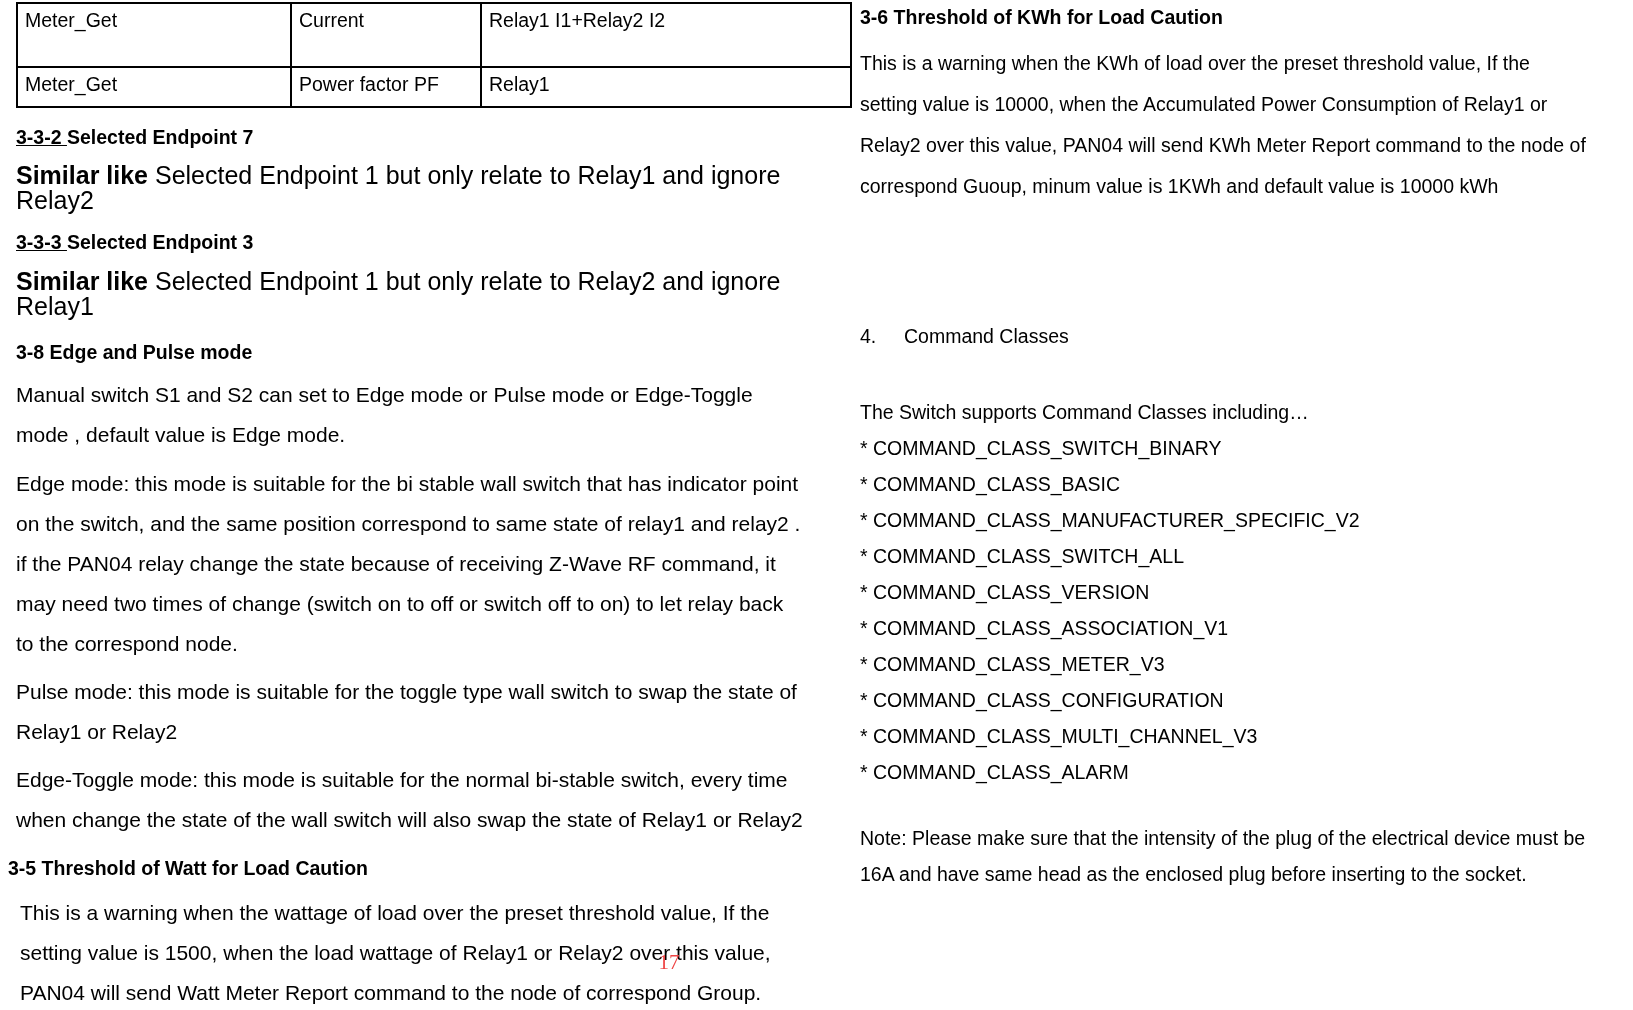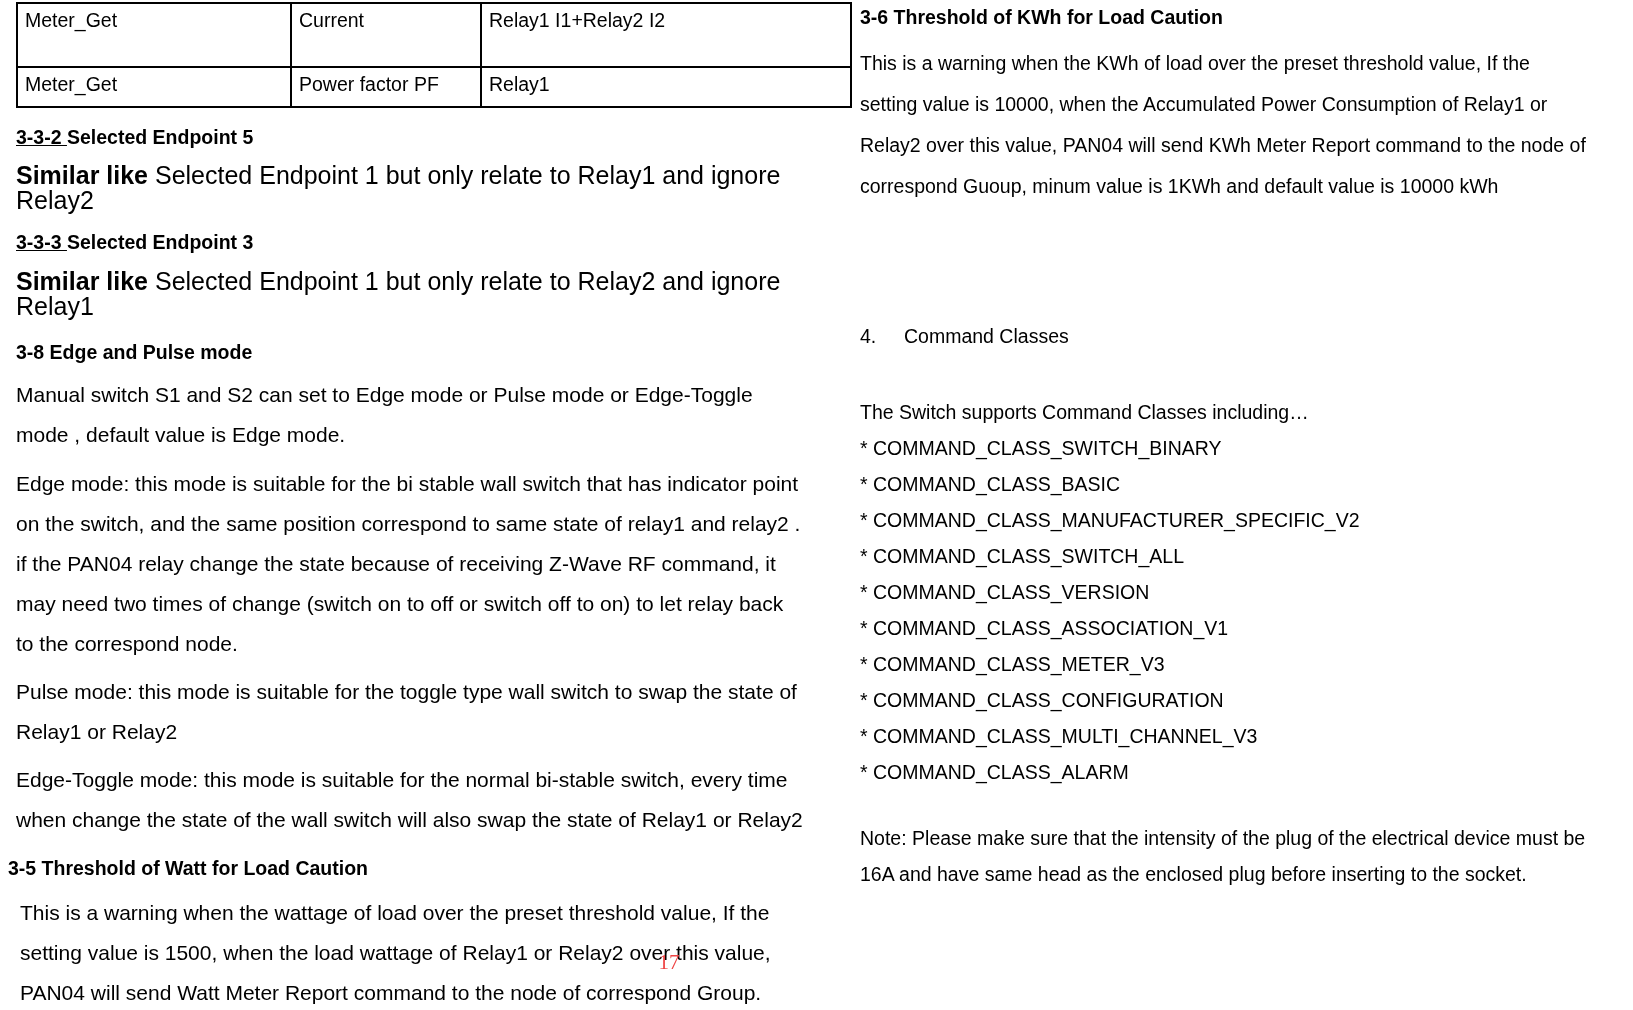--- a/index.html
+++ b/index.html
@@ -143,21 +143,21 @@
           <td class="col-c">Relay1 I1+Relay2 I2</td>
         </tr>
         <tr class="short">
           <td class="col-a">Meter_Get</td>
           <td class="col-b">Power factor PF</td>
           <td class="col-c">Relay1</td>
         </tr>
       </tbody>
     </table>
 
-    <div class="h-sub"><span class="num">3-3-2 </span><span>Selected Endpoint 5</span></div>
+    <div class="h-sub"><span class="num">3-3-2 </span><span>Selected Endpoint 7</span></div>
     <div class="para"><b>Similar like</b><span> Selected Endpoint 1 but only relate to Relay1 and ignore Relay2</span></div>
 
     <div class="h-sub"><span class="num">3-3-3 </span><span>Selected Endpoint 3</span></div>
     <div class="para"><b>Similar like</b><span> Selected Endpoint 1 but only relate to Relay2 and ignore Relay1</span></div>
 
     <div class="h-sub" style="margin-top:21px">3-8 Edge and Pulse mode</div>
 
     <div class="body-block" style="margin-top:11px">
       <div class="ln">Manual switch S1 and S2 can set to Edge mode or Pulse mode or Edge-Toggle</div>
       <div class="ln">mode , default value is Edge mode.</div>

